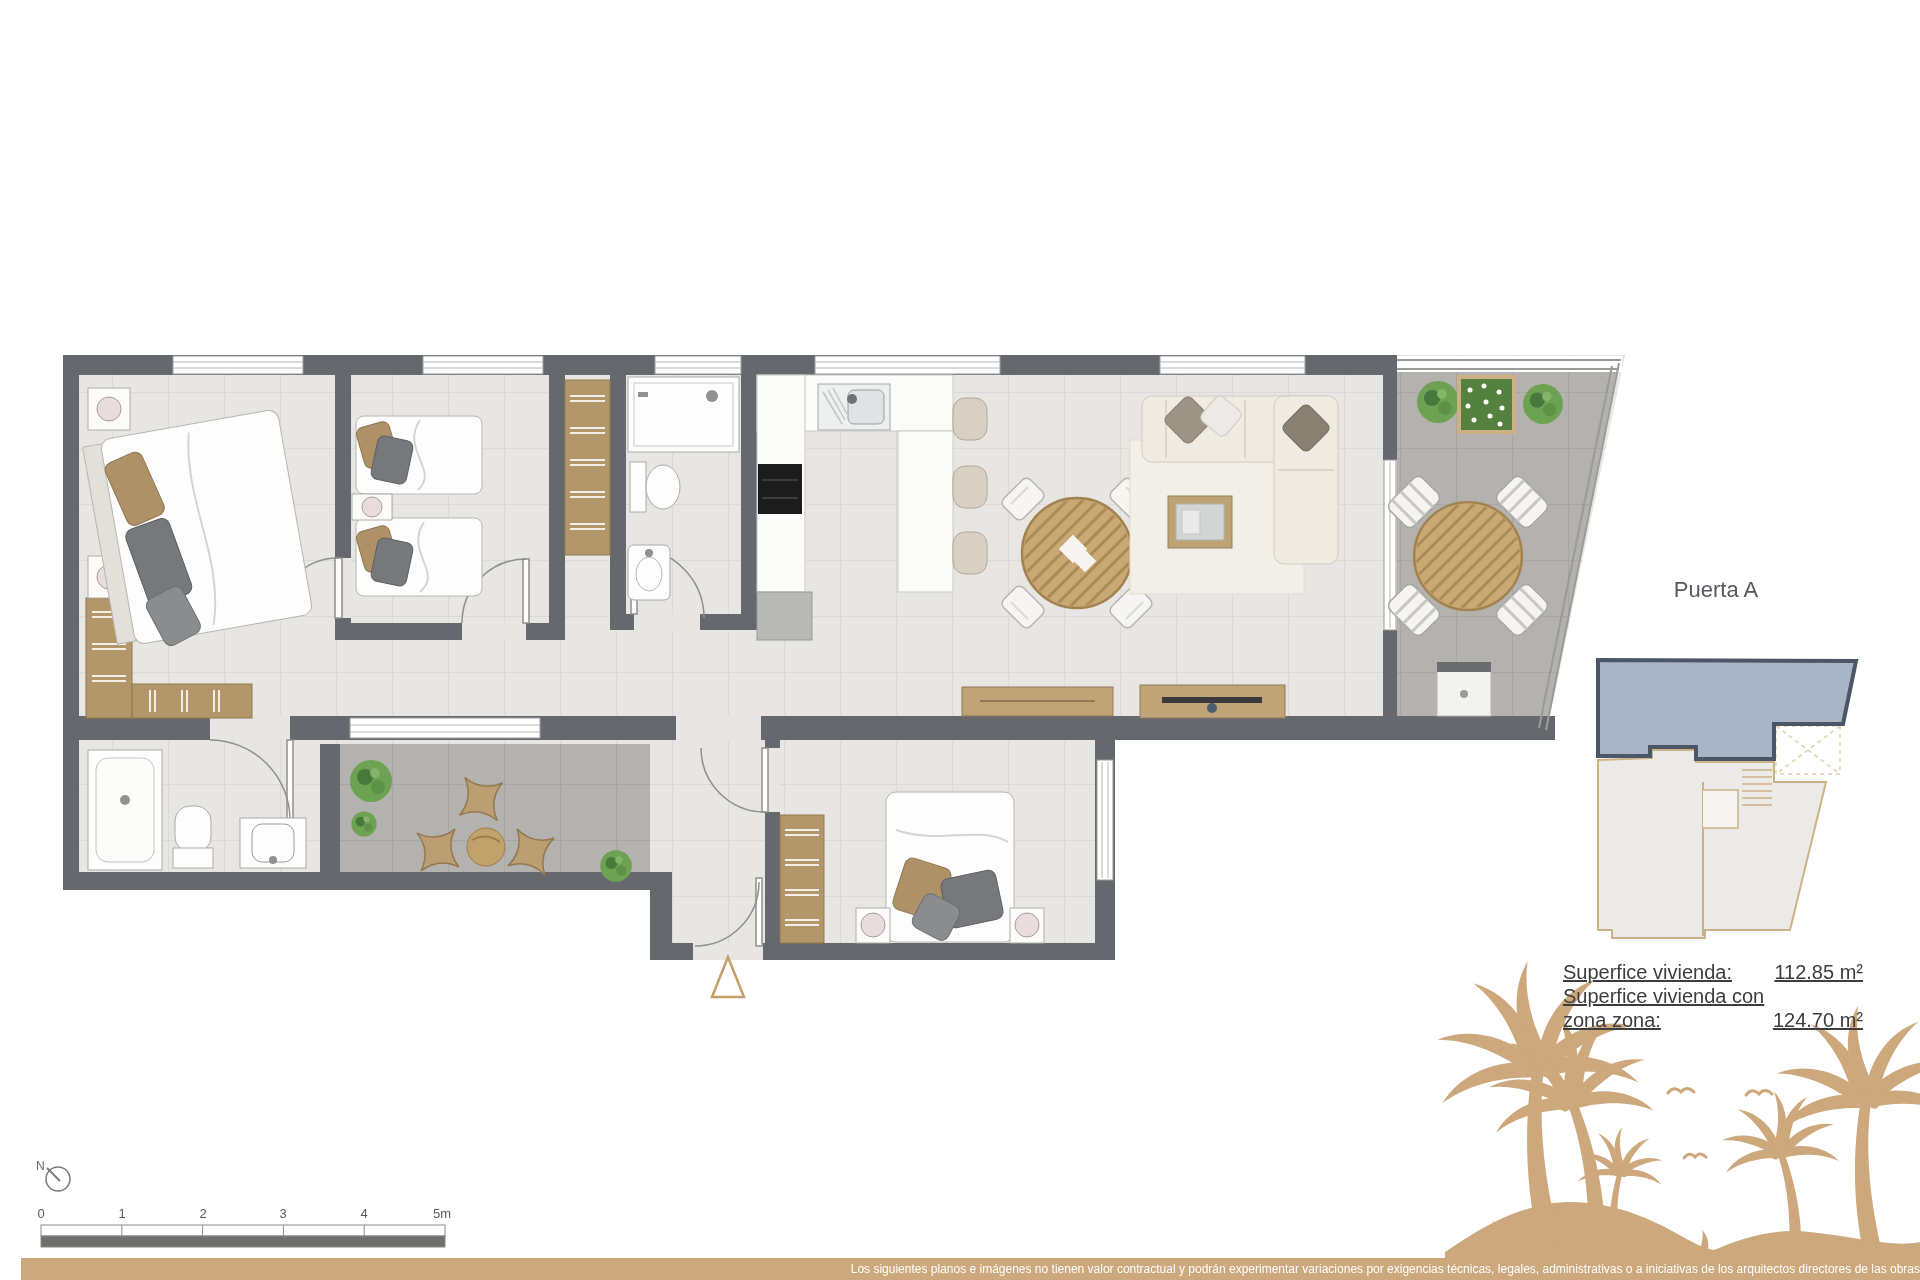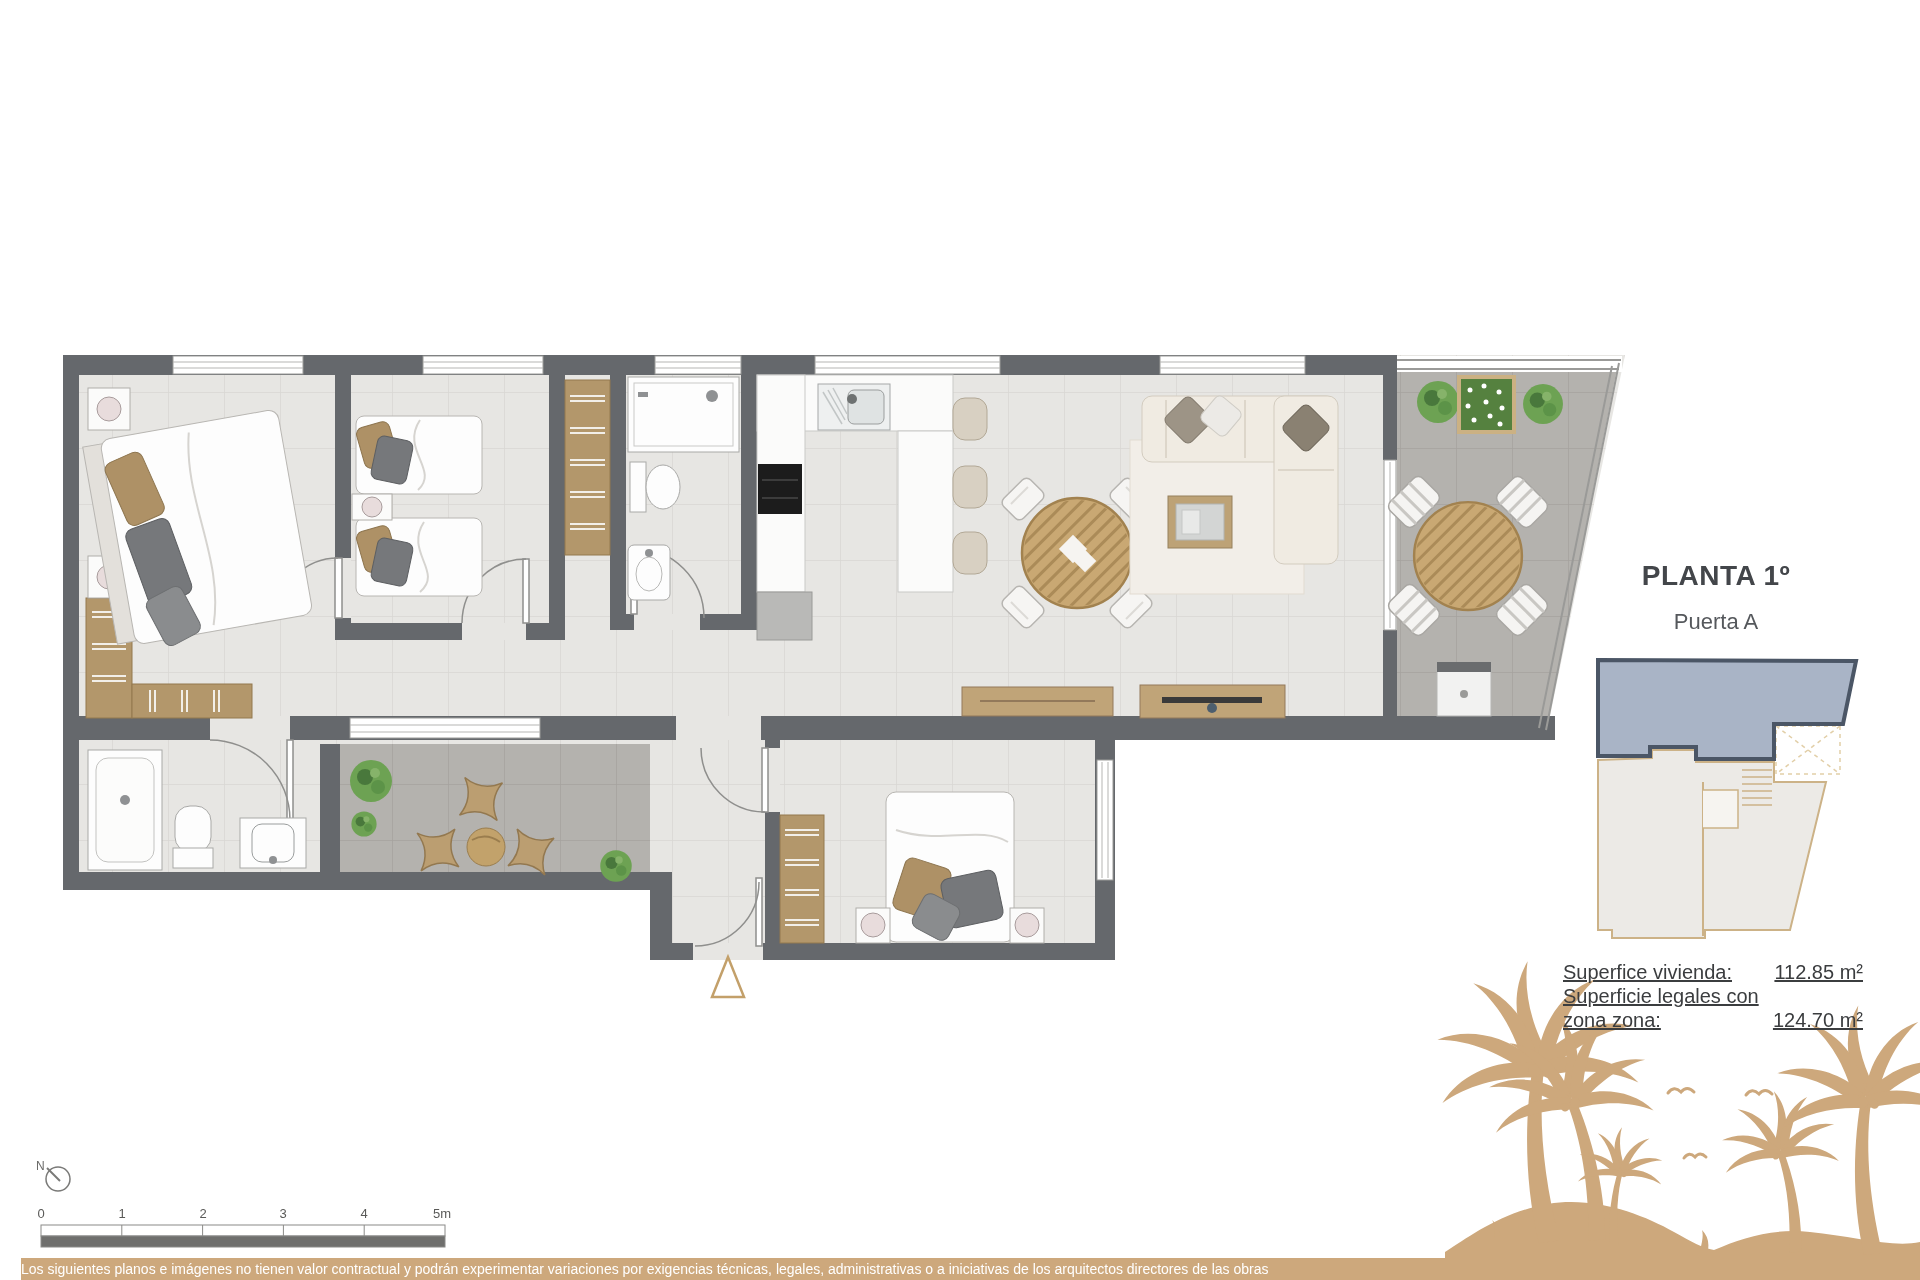--- a/index.html
+++ b/index.html
@@ -6,21 +6,21 @@
   body{width:1920px;height:1280px;position:relative;overflow:hidden;
        font-family:"Liberation Sans",sans-serif;-webkit-font-smoothing:antialiased;}
   #plan-svg{position:absolute;left:0;top:0;}
   .title-block{position:absolute;left:1540px;top:560px;width:352px;text-align:center;}
   .title-block .plan-title{font-size:28px;font-weight:bold;color:#43464a;letter-spacing:.5px;}
   .title-block .plan-subtitle{font-size:22px;color:#55585c;margin-top:17px;}
   .area-block{position:absolute;left:1563px;top:960px;width:300px;color:#3b3d3f;font-size:20px;}
   .area-row{display:flex;line-height:24px;text-decoration:underline;}
   .area-row .val{margin-left:auto;text-align:right;}
   .footer-bar{position:absolute;left:21px;top:1258px;width:1899px;height:22px;background:#cda87c;}
-  .footer-bar span{display:block;text-align:left;color:#ffffff;font-size:14px;line-height:22px;}
+  .footer-bar span{display:block;text-align:right;color:#ffffff;font-size:12px;line-height:22px;}
 </style>
 </head>
 <body>
 
 <svg id="plan-svg" width="1920" height="1280" viewBox="0 0 1920 1280">
   <defs>
     <pattern id="tileL" width="56" height="56" patternUnits="userSpaceOnUse">
       <rect width="56" height="56" fill="#e7e6e3"></rect>
       <path d="M56,0 H0 V56" stroke="#d9d7d3" stroke-width="1.5" fill="none"></path>
     </pattern>
@@ -495,31 +495,30 @@
       <text x="122" y="1218">1</text>
       <text x="203" y="1218">2</text>
       <text x="283" y="1218">3</text>
       <text x="364" y="1218">4</text>
       <text x="442" y="1218">5m</text>
     </g>
   </g>
 </svg>
 
 <div class="title-block">
-  <div class="plan-title">PLANTA 1º</div>
   <div class="plan-subtitle">Puerta A</div>
 </div>
 
 <div class="area-block">
   <div class="area-row">
     <span>Superfice vivienda:</span>
     <span class="val">112.85 m²</span>
   </div>
   <div class="area-row">
-    <span>Superficie legales con</span>
+    <span>Superfice vivienda con</span>
     <span class="val"></span>
   </div>
   <div class="area-row">
     <span>zona zona:</span>
     <span class="val">124.70 m²</span>
   </div>
 </div>
 
 <div class="footer-bar">
   <span>Los siguientes planos e imágenes no tienen valor contractual y podrán experimentar variaciones por exigencias técnicas, legales, administrativas o a iniciativas de los arquitectos directores de las obras</span>

